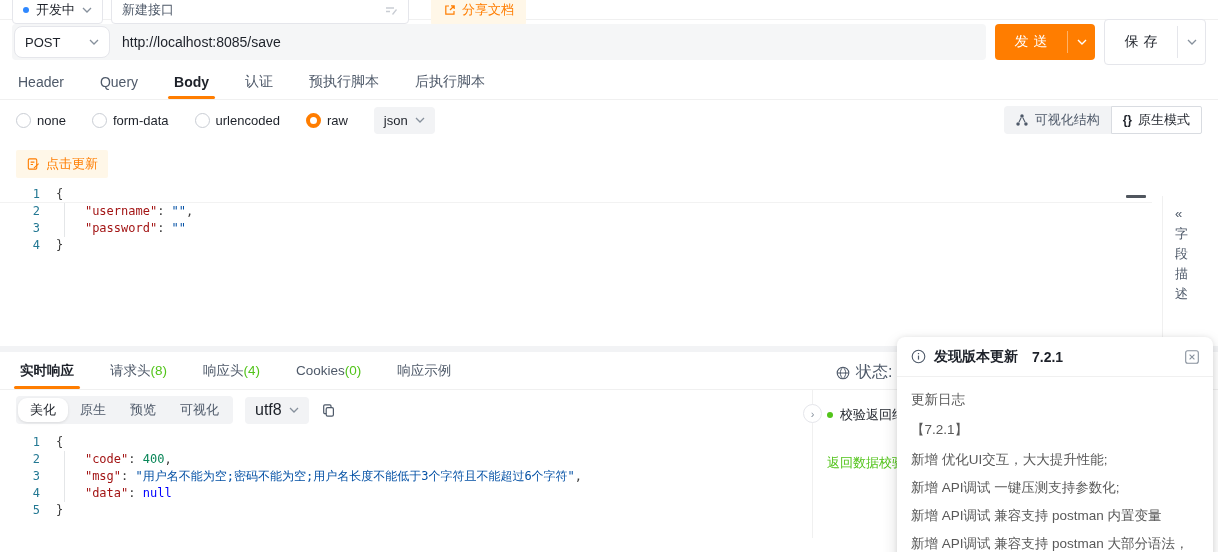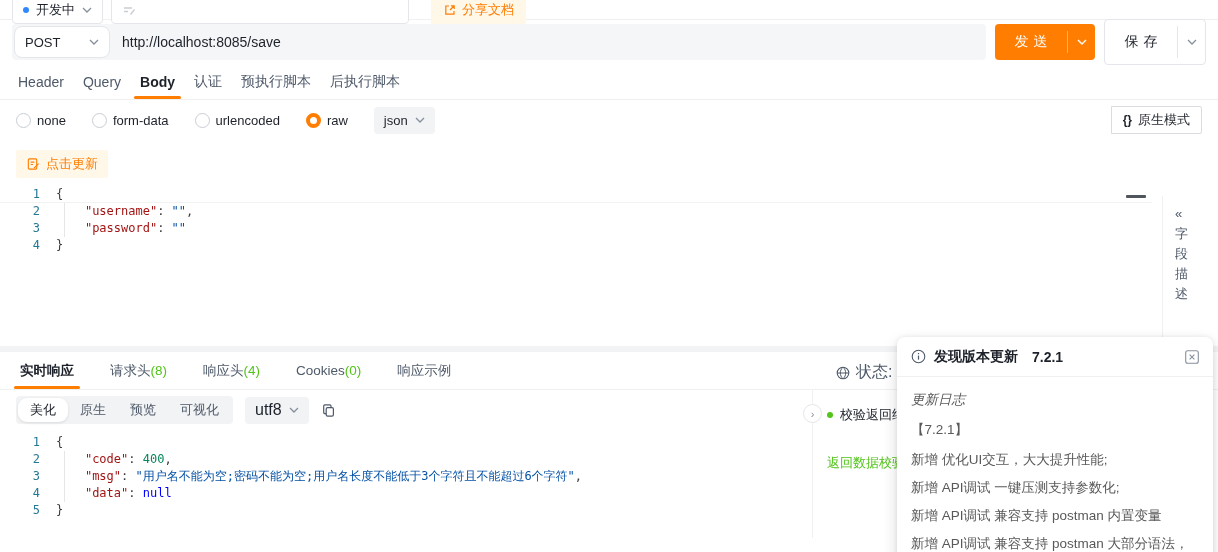--- a/index.html
+++ b/index.html
@@ -27,21 +27,21 @@
   .send-btn { width:100px; height:36px; background:#ff7d00; color:#fff; border:none; border-radius:4px; display:flex; align-items:stretch; cursor:pointer; overflow:hidden; padding:0; }
   .send-btn .main { flex:1; display:flex; align-items:center; justify-content:center; font-size:14px; letter-spacing:5px; padding-left:5px; }
   .send-btn .sep { width:1px; background:rgba(255,255,255,.4); margin:7px 0; }
   .send-btn .caret { width:27px; display:flex; align-items:center; justify-content:center; color:#fff; }
   .save-btn { width:102px; height:46px; background:#fff; color:#1d2129; border:1px solid #e5e6eb; border-radius:4px; display:flex; align-items:stretch; cursor:pointer; overflow:hidden; padding:0; }
   .save-btn .main { flex:1; display:flex; align-items:center; justify-content:center; font-size:14px; letter-spacing:5px; padding-left:5px; }
   .save-btn .sep { width:1px; background:#e5e6eb; margin:6px 0; }
   .save-btn .caret { width:27px; display:flex; align-items:center; justify-content:center; color:#86909c; }
 
   
-  .req-tabs { height:36px; display:flex; align-items:center; gap:19px; padding:0 18px; border-bottom:1px solid #f0f0f0; font-size:14px; color:#4e5969; }
+  .req-tabs { height:36px; display:flex; align-items:center; gap:36px; padding:0 18px; border-bottom:1px solid #f0f0f0; font-size:14px; color:#4e5969; }
   .rtab { position:relative; height:100%; display:flex; align-items:center; cursor:pointer; }
   .rtab.active { color:#1d2129; font-weight:700; }
   .rtab.active::after { content:""; position:absolute; left:-6px; right:-6px; bottom:0; height:3px; border-radius:2px; background:#ff7d00; }
 
   
   .option-row { height:40px; display:flex; align-items:center; padding:0 16px; gap:26px; font-size:13px; color:#1d2129; }
   .radio-item { display:flex; align-items:center; gap:6px; cursor:pointer; }
   .radio { width:15px; height:15px; border-radius:50%; border:1px solid #c9cdd4; background:#fff; flex:none; }
   .radio.on { border:4.5px solid #ff7d00; }
   .mini-select { display:flex; align-items:center; gap:7px; height:27px; padding:0 10px; background:#f2f3f5; border-radius:4px; color:#1d2129; cursor:pointer; }
@@ -99,38 +99,39 @@
   .dot-green { background:#52c41a; }
   .check-link { position:absolute; left:14px; top:64px; font-size:13px; color:#52c41a; cursor:pointer; white-space:nowrap; }
 
   
   .popup { position:absolute; left:897px; top:337px; width:316px; height:230px; background:#fff; border-radius:8px; box-shadow:0 6px 16px rgba(0,0,0,.14), 0 0 5px rgba(0,0,0,.08); z-index:20; overflow:hidden; }
   .popup-header { display:flex; align-items:center; gap:8px; height:40px; padding:0 14px; border-bottom:1px solid #f0f0f0; }
   .popup-title { font-size:14px; font-weight:700; color:#1d2129; }
   .popup-version { font-size:14px; font-weight:700; color:#1d2129; margin-left:6px; }
   .popup-close { margin-left:auto; background:none; border:none; cursor:pointer; display:flex; color:#86909c; }
   .popup-body { padding:12px 14px; font-size:13.5px; color:#595959; }
-  .pop-section-title { margin:2px 0 12px;font-style:italic; }
+  .pop-section-title { margin:2px 0 12px; }
   .pop-vtag { margin-bottom:12px; }
   .pop-item { margin-bottom:10px; line-height:18px; }
 </style>
 </head>
 <body>
 
 <div class="app">
 
   <div class="topbar">
     <div class="status-select">
       <span class="dot dot-blue"></span>
       <span>开发中</span>
       <svg class="chev icon" viewBox="0 0 10 6">
           <path d="M1 1l4 4 4-4" fill="none" stroke="#86909c" stroke-width="1.3"></path>
         </svg>
     </div>
     <div class="title-input">
+      <span class="grow">新建接口</span>
       <svg class="icon" width="14" height="14" viewBox="0 0 14 14">
           <path d="M2 5h8M2 8.5h4" stroke="#c9cdd4" stroke-width="1.3" fill="none"></path>
           <path d="M8.5 11.5l4-5" stroke="#c9cdd4" stroke-width="1.3" fill="none"></path>
         </svg>
     </div>
     <button class="share-btn">
       <svg class="icon" width="14" height="14" viewBox="0 0 14 14">
           <path d="M6 3H2.8v8.2H11V8" fill="none" stroke="#ff7d00" stroke-width="1.2"></path>
           <path d="M8 2.8h3.2V6M11 3L7 7" fill="none" stroke="#ff7d00" stroke-width="1.2"></path>
         </svg>
@@ -194,20 +195,29 @@
       <span class="radio on"></span>
       <span>raw</span>
     </div>
     <div class="mini-select">
       <span>json</span>
       <svg class="chev icon" viewBox="0 0 10 6">
           <path d="M1 1l4 4 4-4" fill="none" stroke="#86909c" stroke-width="1.3"></path>
         </svg>
     </div>
     <div class="mode-switch">
+      <div class="mode-visual">
+        <svg class="icon" width="14" height="14" viewBox="0 0 16 16">
+            <circle cx="8" cy="3.5" r="2" fill="#4e5969"></circle>
+            <circle cx="3.5" cy="12.5" r="2" fill="#4e5969"></circle>
+            <circle cx="12.5" cy="12.5" r="2" fill="#4e5969"></circle>
+            <path d="M7 5.5L4.5 10.5M9 5.5l2.5 5" stroke="#4e5969" stroke-width="1.2" fill="none"></path>
+          </svg>
+        <span>可视化结构</span>
+      </div>
       <div class="mode-raw">
         <span class="braces">{}</span>
         <span>原生模式</span>
       </div>
     </div>
   </div>
 
   <div class="update-row">
     <button class="update-btn">
       <svg class="icon" width="14" height="14" viewBox="0 0 15 15">

